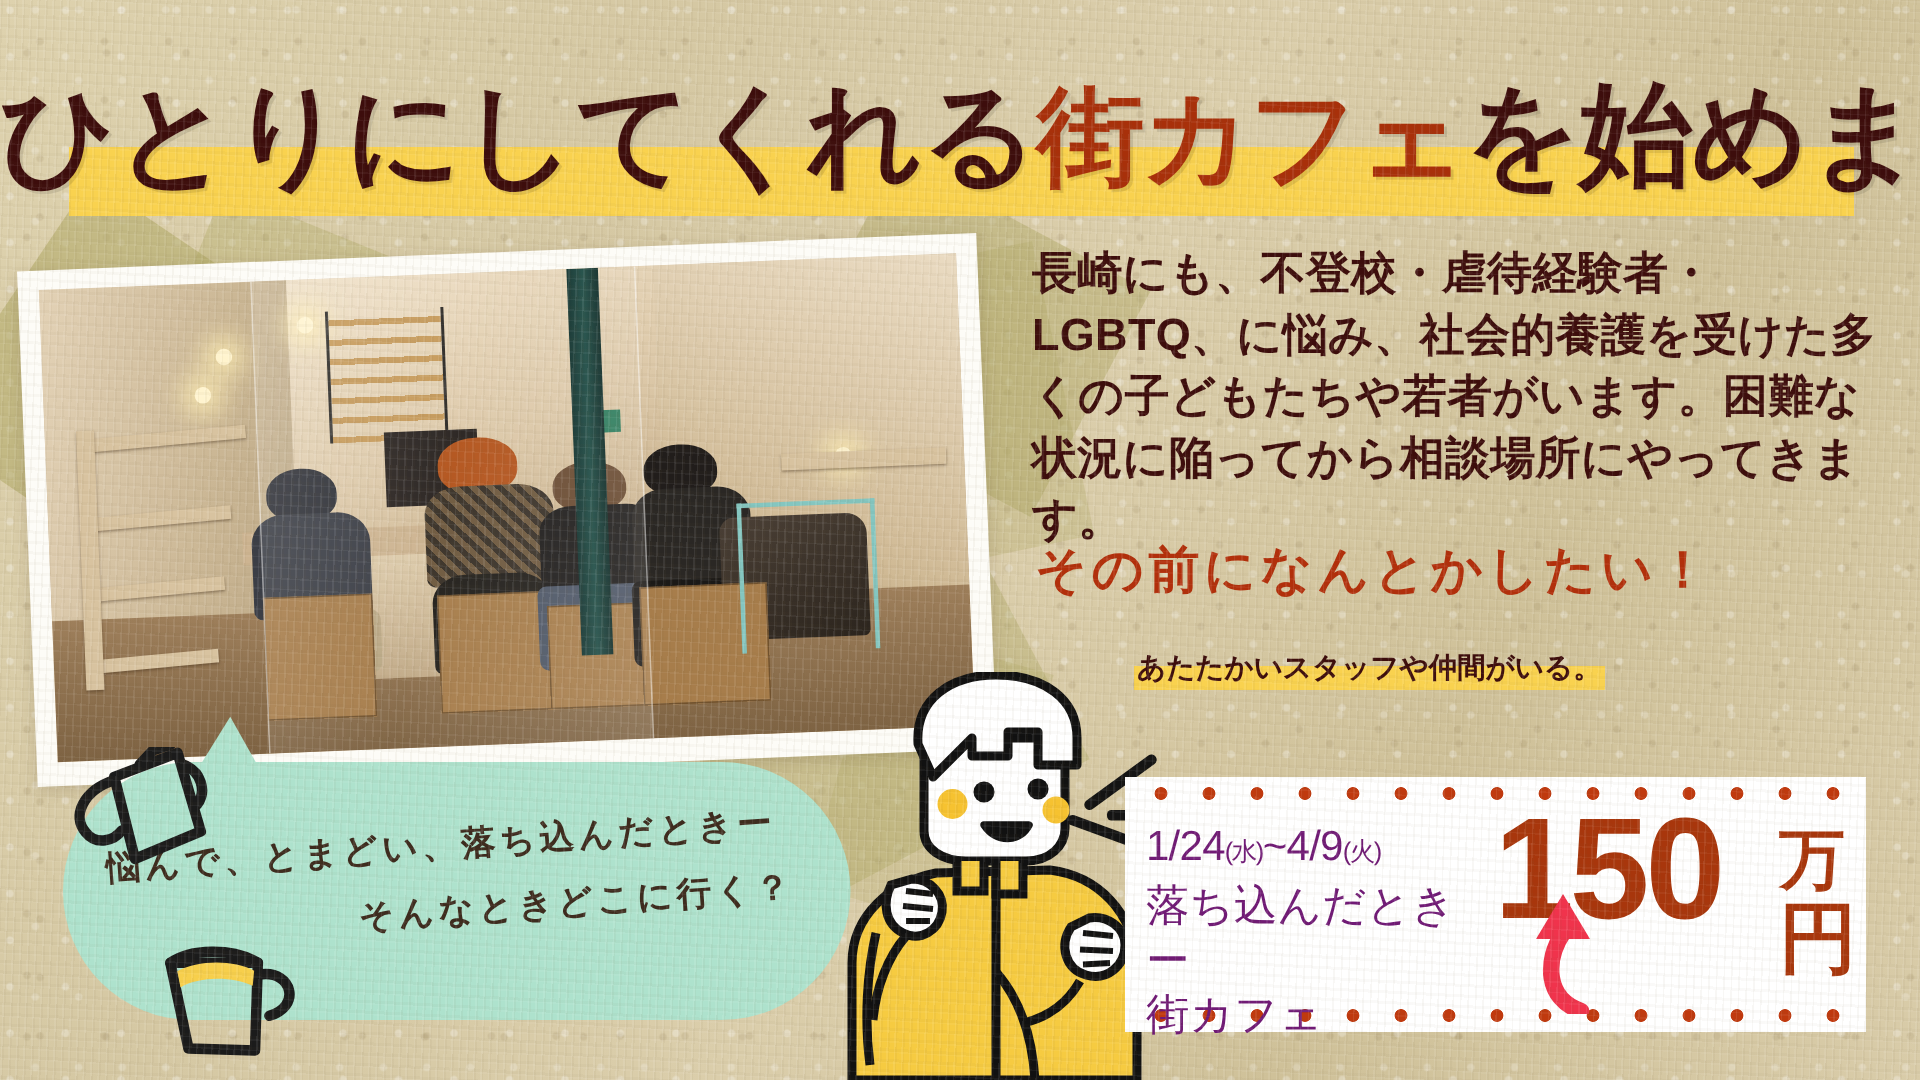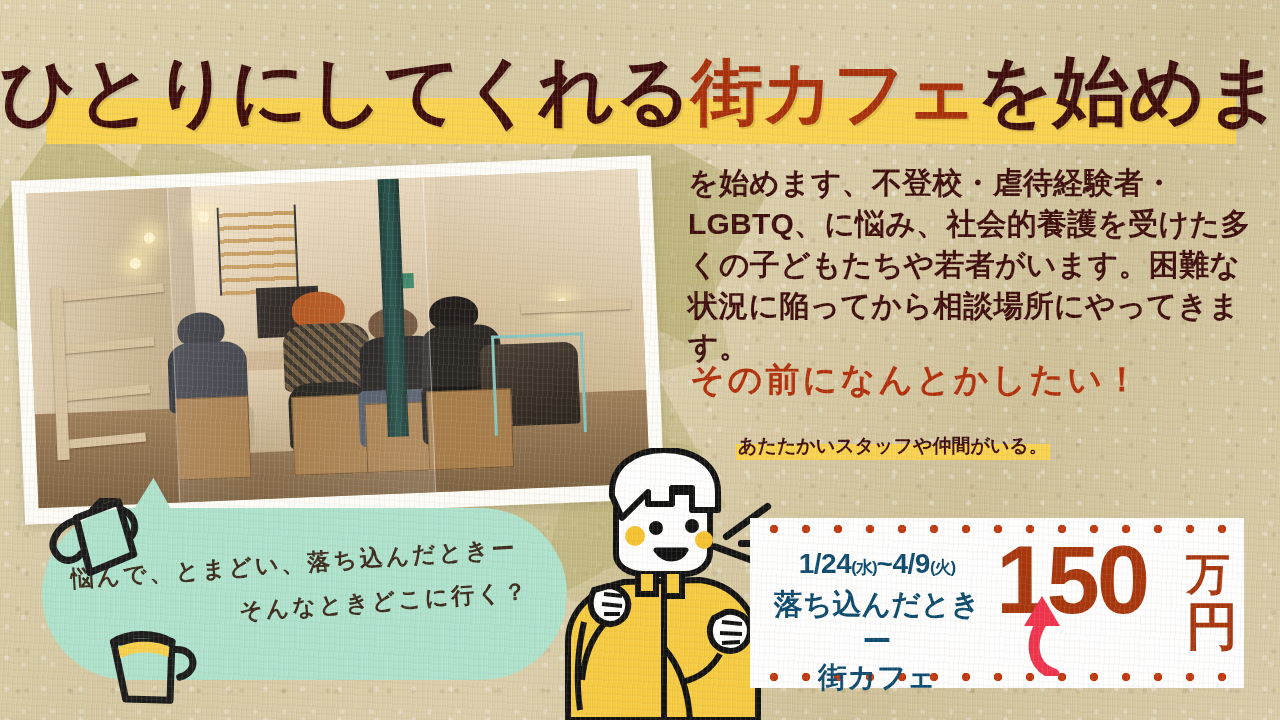--- a/index.html
+++ b/index.html
@@ -100,21 +100,21 @@
   #body-copy {
     position:absolute; left:688px; top:162px; width:575px;
     color:#3d0d0c; font-weight:700; font-size:30px; line-height:41px;
     letter-spacing:.2px;
   }
   #sub-headline {
     position:absolute; left:690px; top:357px; width:575px;
     color:#b22f0b; font-weight:700; font-size:34px; letter-spacing:3px;
     white-space:nowrap;
   }
-  #hl-lines { position:absolute; left:736px; top:432px; width:520px; }
+  #hl-lines { position:absolute; left:756px; top:432px; width:520px; }
   #hl-lines .hl-line {
     display:block; width:max-content; max-width:510px;
     font-size:19px; font-weight:700; line-height:28px; color:#3d0d0c;
     background:#f9d24f; padding:0 2px; margin-bottom:2px;
     box-shadow:0 -9px 0 0 rgba(0,0,0,0) inset;
   }
   #hl-lines .hl-line.shade { background:linear-gradient(180deg,transparent 0 42%, #f9d24f 42% 100%); }
 
   
   #blob {
@@ -148,22 +148,22 @@
   #price-card {
     position:absolute; left:750px; top:518px; width:494px; height:170px;
     background:#ffffff;
   }
   .dots { position:absolute; left:8px; width:478px; height:10px;
     background-image:radial-gradient(circle, #c0390e 0 4px, transparent 4.5px);
     background-size:32px 10px; background-repeat:repeat-x; }
   #dots-top { top:6px; }
   #dots-bot { bottom:6px; }
   #price-left {
-    position:absolute; left:14px; top:28px; width:226px; text-align:center;
-    color:#0c4a6e; font-weight:700;
+    position:absolute; left:14px; top:28px; width:226px; 
+    color:#701a75; font-weight:400;
   }
   #price-date { font-size:28px; line-height:36px; letter-spacing:-.5px; white-space:nowrap; }
   #price-date .wd { font-size:17px; letter-spacing:-1px; }
   #price-goal1 { font-size:29px; line-height:37px; letter-spacing:0px; }
   #price-goal2 { font-size:29px; line-height:35px; letter-spacing:0px; }
   #price-right { position:absolute; left:240px; top:12px; width:250px; height:150px; }
   #amt-150 { position:absolute; left:6px; top:2px; font-size:96px; line-height:96px;
     font-weight:700; color:#a8360c; letter-spacing:-3px; }
   #amt-man { position:absolute; left:196px; top:22px; font-size:44px; line-height:44px;
     font-weight:700; color:#a8360c; }
@@ -247,21 +247,21 @@
       </div>
       <div class="sign"></div>
       <div class="pillar"></div>
       <div class="coat"></div>
       <div class="chair" style="right:22%; width:14%; height:25%;"></div>
       <div class="rack"></div>
       <div class="glass"></div>
     </div>
   </div>
 
-  <p id="body-copy">を始めます、不登校・虐待経験者・LGBTQ、に悩み、社会的養護を受けた多くの子どもたちや若者がいます。困難な状況に陥ってから相談場所にやってきます。</p>
+  <p id="body-copy">長崎にも、不登校・虐待経験者・LGBTQ、に悩み、社会的養護を受けた多くの子どもたちや若者がいます。困難な状況に陥ってから相談場所にやってきます。</p>
 
   <div id="sub-headline">その前になんとかしたい！</div>
 
   <div id="hl-lines">
     <span class="hl-line shade">あたたかいスタッフや仲間がいる。</span>
   </div>
 
   <div id="blob-tail"></div>
   <div id="blob"></div>
   <div id="blob-text">

